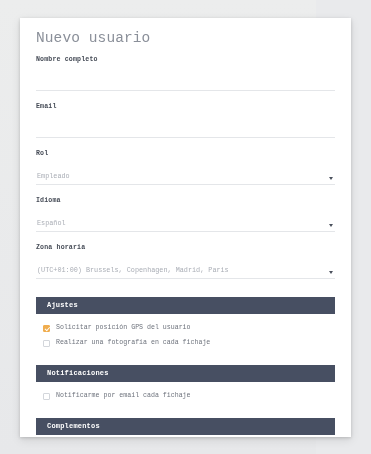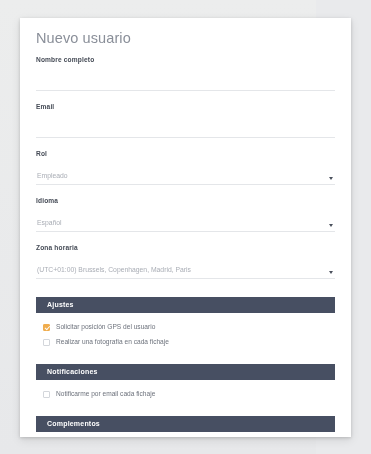--- a/index.html
+++ b/index.html
@@ -13,20 +13,21 @@
     font-family: "Liberation Sans", sans-serif;
     overflow: hidden;
   }
 
   .page {
     position: relative;
     width: 316px;
     height: 454px;
     background: linear-gradient(180deg, #eceded 0%, #e7e8ea 100%);
     box-sizing: border-box;
+    font-family: Liberation Mono, monospace;
   }
 
   .card {
     position: absolute;
     left: 20px;
     top: 18px;
     width: 331px;
     height: 419px;
     background: #ffffff;
     box-sizing: border-box;

